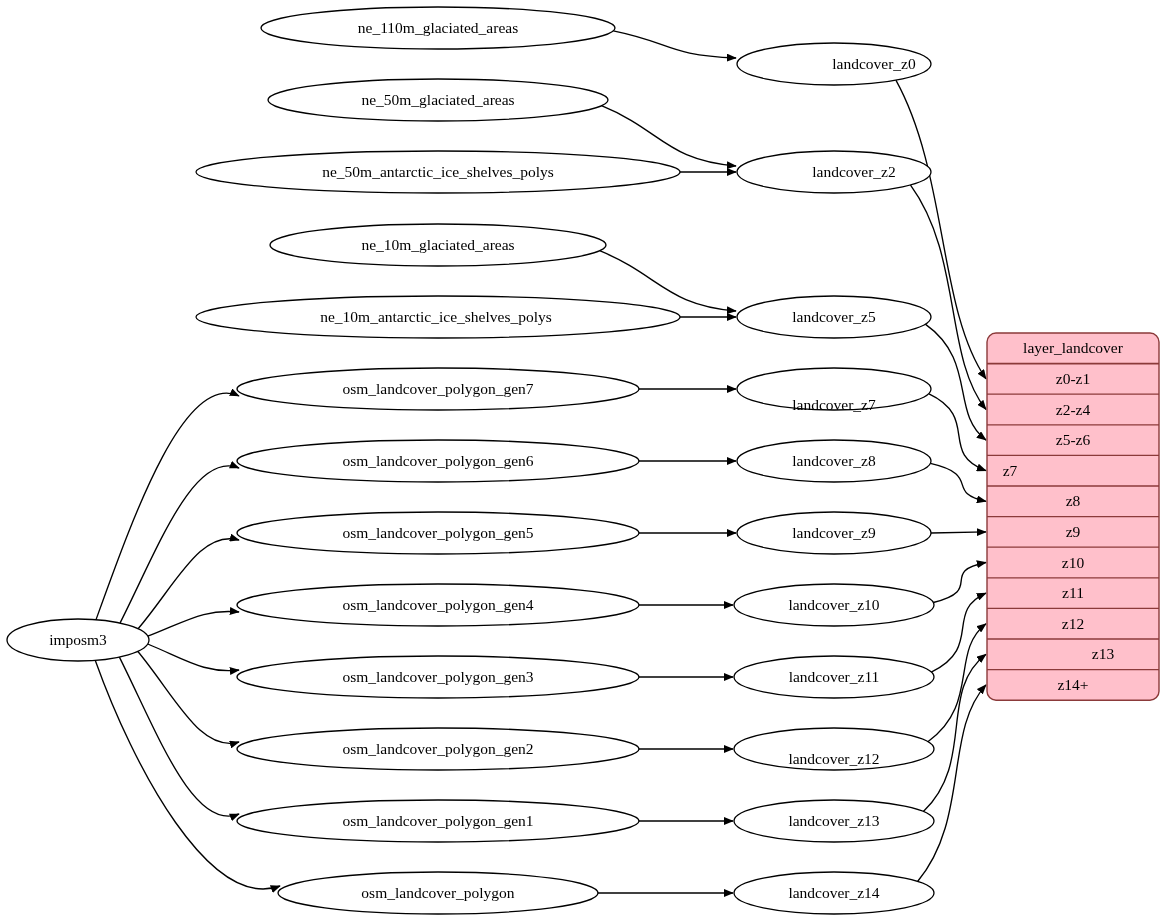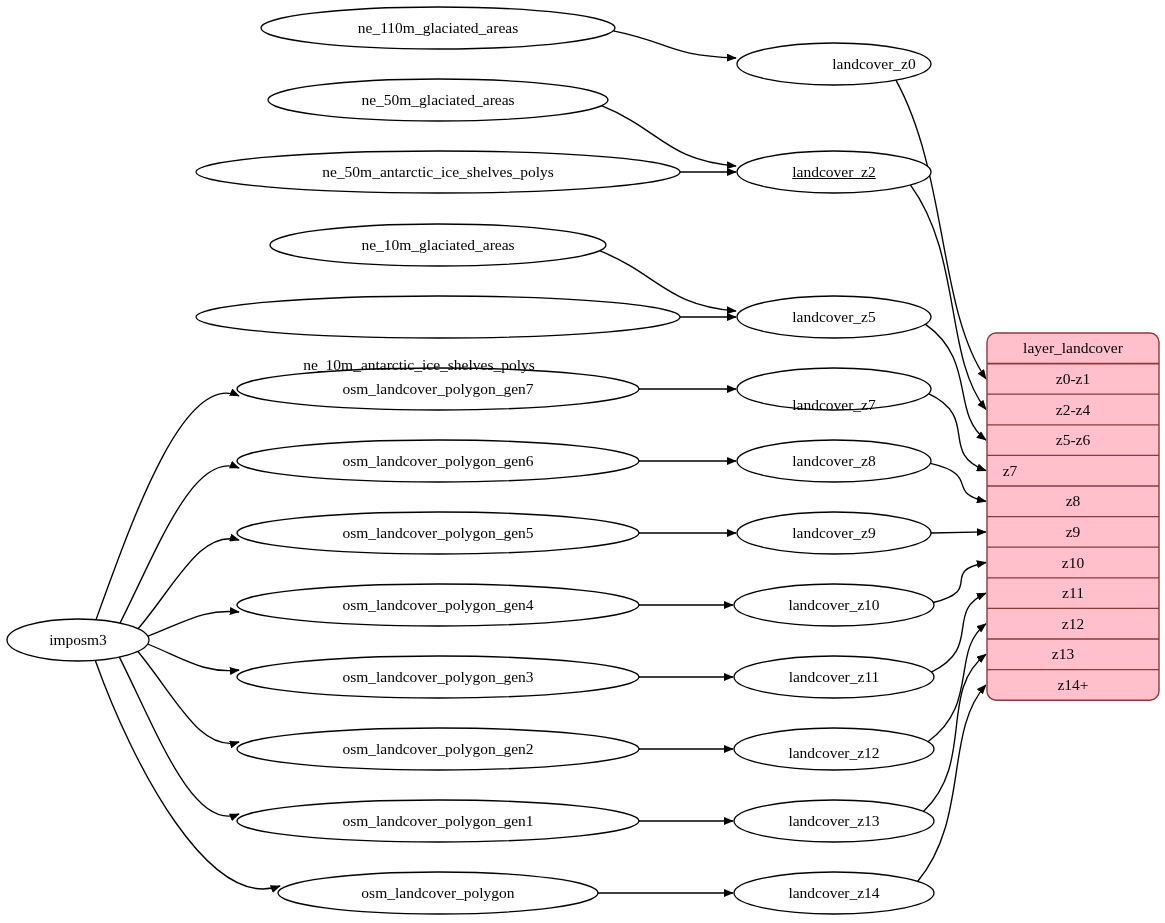--- a/index.html
+++ b/index.html
@@ -118,21 +118,21 @@
       <div class="nodelabel" style="left: 0px; top: 92px; width: 100%; text-align: left;">
         <span style="position: absolute; left: 438px; top: 0px; transform: translateX(-50%);">ne_50m_glaciated_areas</span>
       </div>
       <div class="nodelabel" style="left: 0px; top: 164px; width: 100%; text-align: left;">
         <span style="position: absolute; left: 438px; top: 0px; transform: translateX(-50%);">ne_50m_antarctic_ice_shelves_polys</span>
       </div>
       <div class="nodelabel" style="left: 0px; top: 237px; width: 100%; text-align: left;">
         <span style="position: absolute; left: 438px; top: 0px; transform: translateX(-50%);">ne_10m_glaciated_areas</span>
       </div>
       <div class="nodelabel" style="left: 0px; top: 309px; width: 100%; text-align: left;">
-        <span style="position: absolute; left: 419px; top: 0px; transform: translateX(-50%); margin-top: 48px;">ne_10m_antarctic_ice_shelves_polys</span>
+        <span style="position: absolute; left: 436px; top: 0px; transform: translateX(-50%);">ne_10m_antarctic_ice_shelves_polys</span>
       </div>
       <div class="nodelabel" style="left: 0px; top: 381px; width: 100%; text-align: left;">
         <span style="position: absolute; left: 438px; top: 0px; transform: translateX(-50%);">osm_landcover_polygon_gen7</span>
       </div>
       <div class="nodelabel" style="left: 0px; top: 453px; width: 100%; text-align: left;">
         <span style="position: absolute; left: 438px; top: 0px; transform: translateX(-50%);">osm_landcover_polygon_gen6</span>
       </div>
       <div class="nodelabel" style="left: 0px; top: 525px; width: 100%; text-align: left;">
         <span style="position: absolute; left: 438px; top: 0px; transform: translateX(-50%);">osm_landcover_polygon_gen5</span>
       </div>
@@ -148,42 +148,42 @@
       <div class="nodelabel" style="left: 0px; top: 813px; width: 100%; text-align: left;">
         <span style="position: absolute; left: 438px; top: 0px; transform: translateX(-50%);">osm_landcover_polygon_gen1</span>
       </div>
       <div class="nodelabel" style="left: 0px; top: 885px; width: 100%; text-align: left;">
         <span style="position: absolute; left: 438px; top: 0px; transform: translateX(-50%);">osm_landcover_polygon</span>
       </div>
       <div class="nodelabel" style="left: 0px; top: 56px; width: 100%; text-align: left;">
         <span style="position: absolute; left: 834px; top: 0px; transform: translateX(-50%); margin-left: 40px;">landcover_z0</span>
       </div>
       <div class="nodelabel" style="left: 0px; top: 164px; width: 100%; text-align: left;">
-        <span style="position: absolute; left: 834px; top: 0px; transform: translateX(-50%); text-decoration: underline;">landcover_z2</span>
+        <span style="position: absolute; left: 854px; top: 0px; transform: translateX(-50%);">landcover_z2</span>
       </div>
       <div class="nodelabel" style="left: 0px; top: 309px; width: 100%; text-align: left;">
         <span style="position: absolute; left: 834px; top: 0px; transform: translateX(-50%);">landcover_z5</span>
       </div>
       <div class="nodelabel" style="left: 0px; top: 381px; width: 100%; text-align: left;">
         <span style="position: absolute; left: 834px; top: 16px; transform: translateX(-50%);">landcover_z7</span>
       </div>
       <div class="nodelabel" style="left: 0px; top: 453px; width: 100%; text-align: left;">
         <span style="position: absolute; left: 834px; top: 0px; transform: translateX(-50%);">landcover_z8</span>
       </div>
       <div class="nodelabel" style="left: 0px; top: 525px; width: 100%; text-align: left;">
         <span style="position: absolute; left: 834px; top: 0px; transform: translateX(-50%);">landcover_z9</span>
       </div>
       <div class="nodelabel" style="left: 0px; top: 597px; width: 100%; text-align: left;">
         <span style="position: absolute; left: 834px; top: 0px; transform: translateX(-50%);">landcover_z10</span>
       </div>
       <div class="nodelabel" style="left: 0px; top: 669px; width: 100%; text-align: left;">
         <span style="position: absolute; left: 834px; top: 0px; transform: translateX(-50%);">landcover_z11</span>
       </div>
       <div class="nodelabel" style="left: 0px; top: 741px; width: 100%; text-align: left;">
-        <span style="position: absolute; left: 834px; top: 4px; transform: translateX(-50%);">landcover_z12</span>
+        <span style="position: absolute; left: 834px; top: 10px; transform: translateX(-50%);">landcover_z12</span>
       </div>
       <div class="nodelabel" style="left: 0px; top: 813px; width: 100%; text-align: left;">
         <span style="position: absolute; left: 834px; top: 0px; transform: translateX(-50%);">landcover_z13</span>
       </div>
       <div class="nodelabel" style="left: 0px; top: 885px; width: 100%; text-align: left;">
         <span style="position: absolute; left: 834px; top: 0px; transform: translateX(-50%);">landcover_z14</span>
       </div>
       <div class="nodelabel" style="left: 0px; top: 340.3px; width: 100%; text-align: left;">
         <span style="position: absolute; left: 1073px; top: 0px; transform: translateX(-50%);">layer_landcover</span>
       </div>
@@ -208,20 +208,20 @@
       <div class="nodelabel" style="left: 0px; top: 554.5px; width: 100%; text-align: left;">
         <span style="position: absolute; left: 1073px; top: 0px; transform: translateX(-50%);">z10</span>
       </div>
       <div class="nodelabel" style="left: 0px; top: 585.1px; width: 100%; text-align: left;">
         <span style="position: absolute; left: 1073px; top: 0px; transform: translateX(-50%);">z11</span>
       </div>
       <div class="nodelabel" style="left: 0px; top: 615.7px; width: 100%; text-align: left;">
         <span style="position: absolute; left: 1073px; top: 0px; transform: translateX(-50%);">z12</span>
       </div>
       <div class="nodelabel" style="left: 0px; top: 646.3px; width: 100%; text-align: left;">
-        <span style="position: absolute; left: 1063px; top: 0px; transform: translateX(-50%);">z13</span>
+        <span style="position: absolute; left: 1103px; top: 0px; transform: translateX(-50%);">z13</span>
       </div>
       <div class="nodelabel" style="left: 0px; top: 676.9px; width: 100%; text-align: left;">
         <span style="position: absolute; left: 1073px; top: 0px; transform: translateX(-50%);">z14+</span>
       </div>
     </div>
 
 </div>
 
 </body></html>

